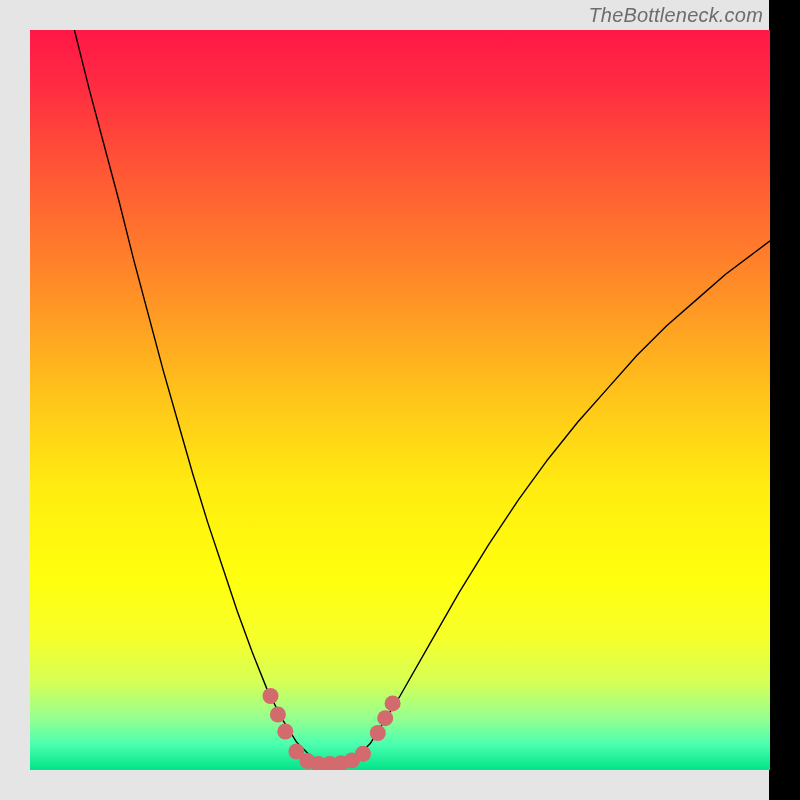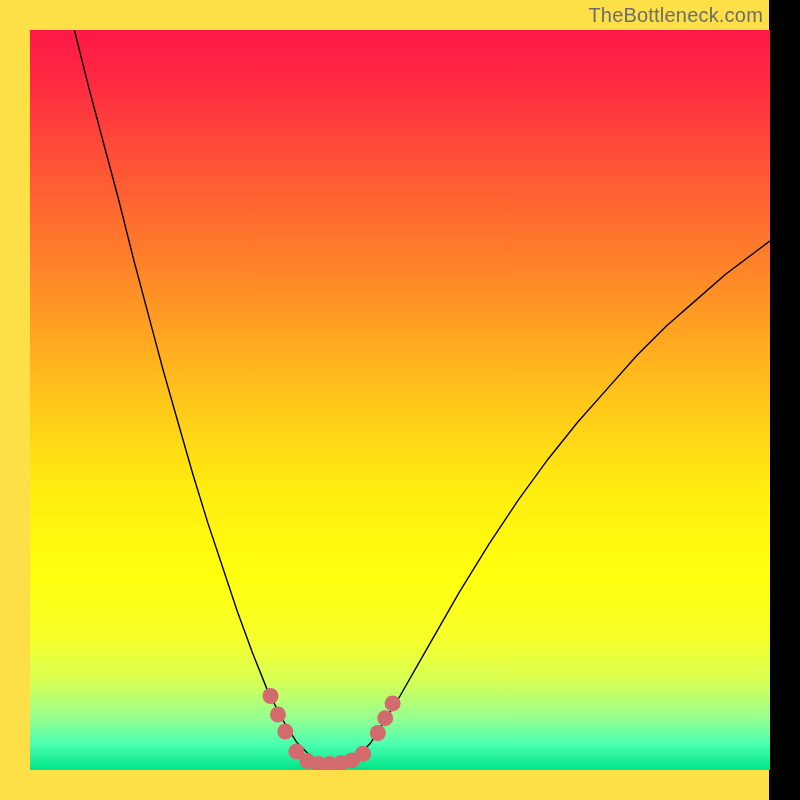--- a/index.html
+++ b/index.html
@@ -7,22 +7,23 @@
     padding: 0;
     width: 800px;
     height: 800px;
     overflow: hidden;
     background: #000;
     font-family: Arial, Helvetica, sans-serif;
   }
   .outer {
     width: 769px;
     height: 800px;
-    background: #fde047;
+    background: #e5e5e5;
     position: relative;
+    font-style: italic;
   }
   .plot {
     position: absolute;
     left: 30px;
     top: 30px;
     width: 740px;
     height: 740px;
   }
   .watermark {
     position: absolute;

